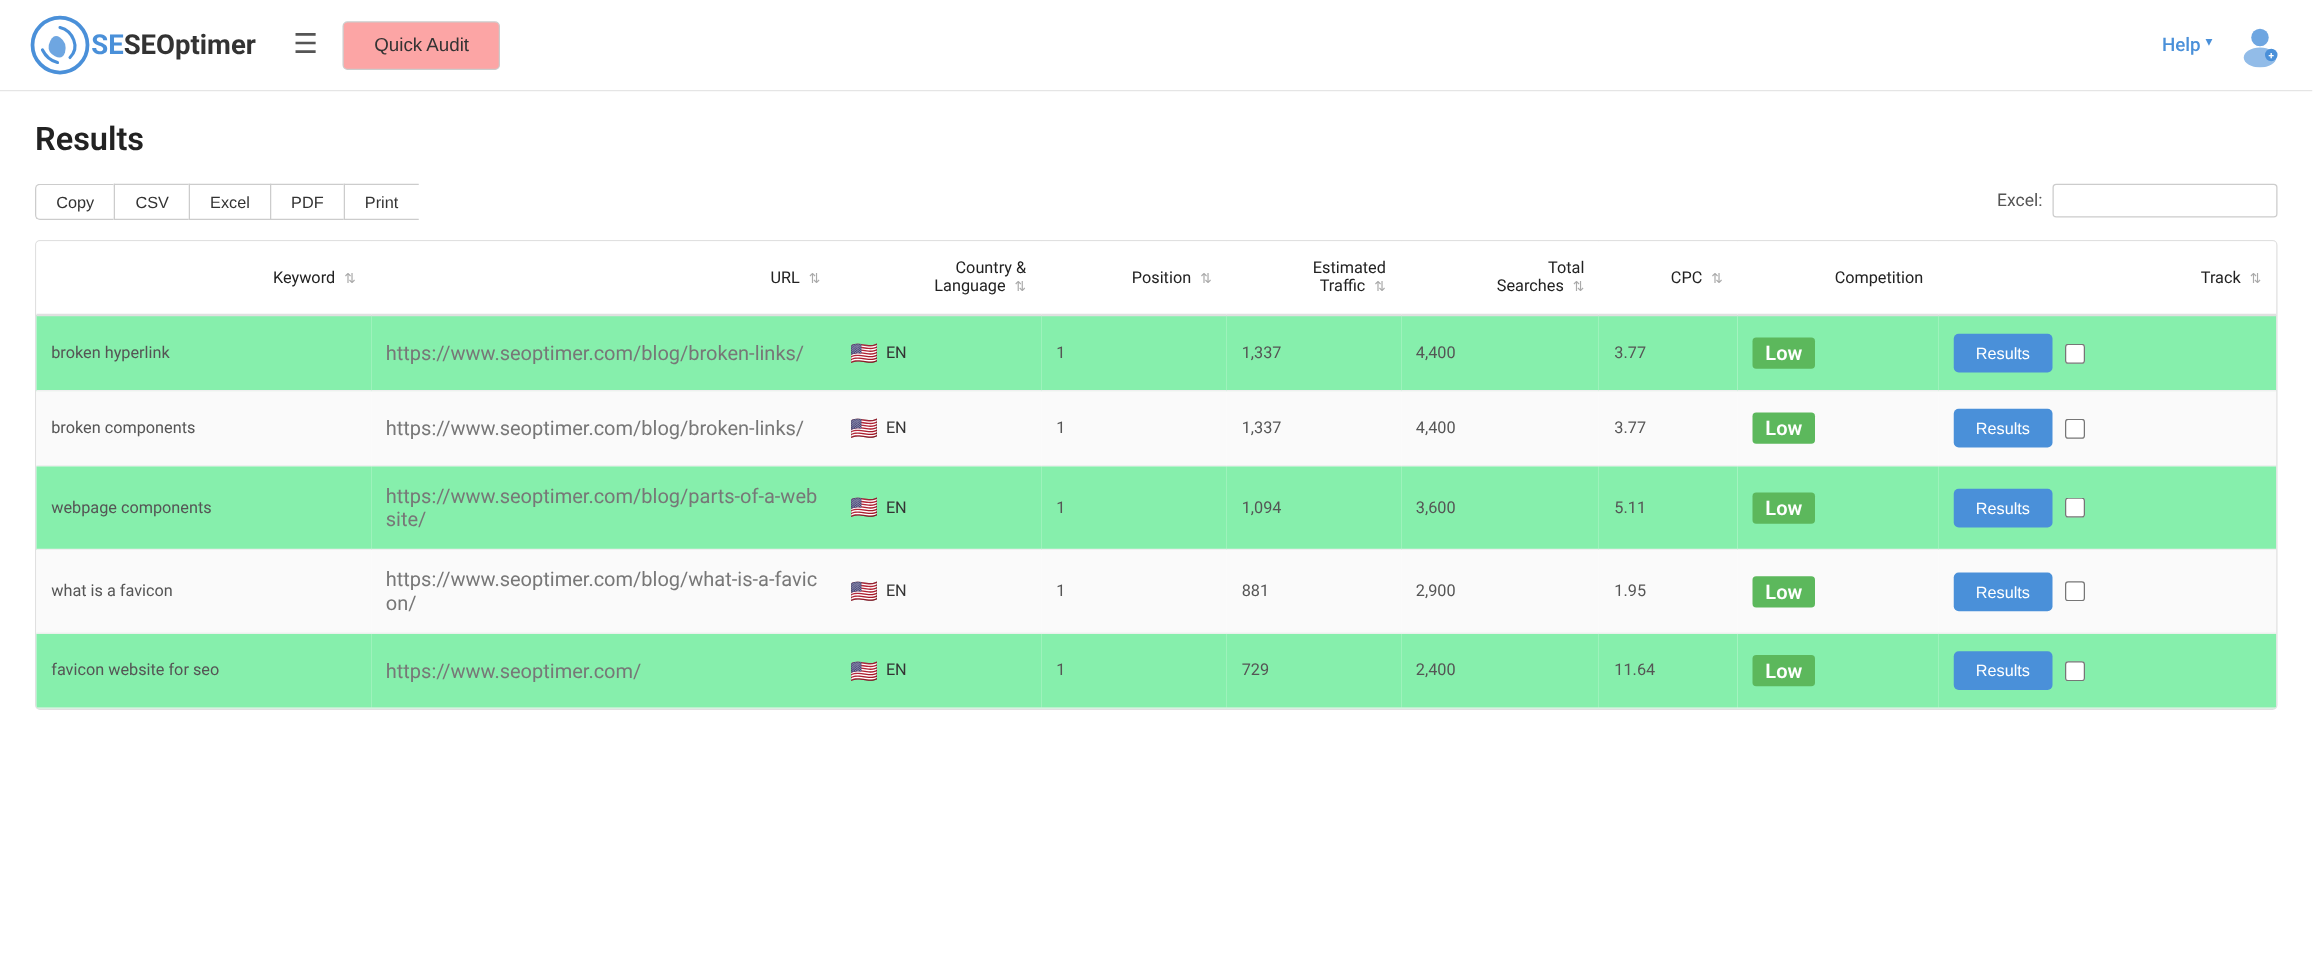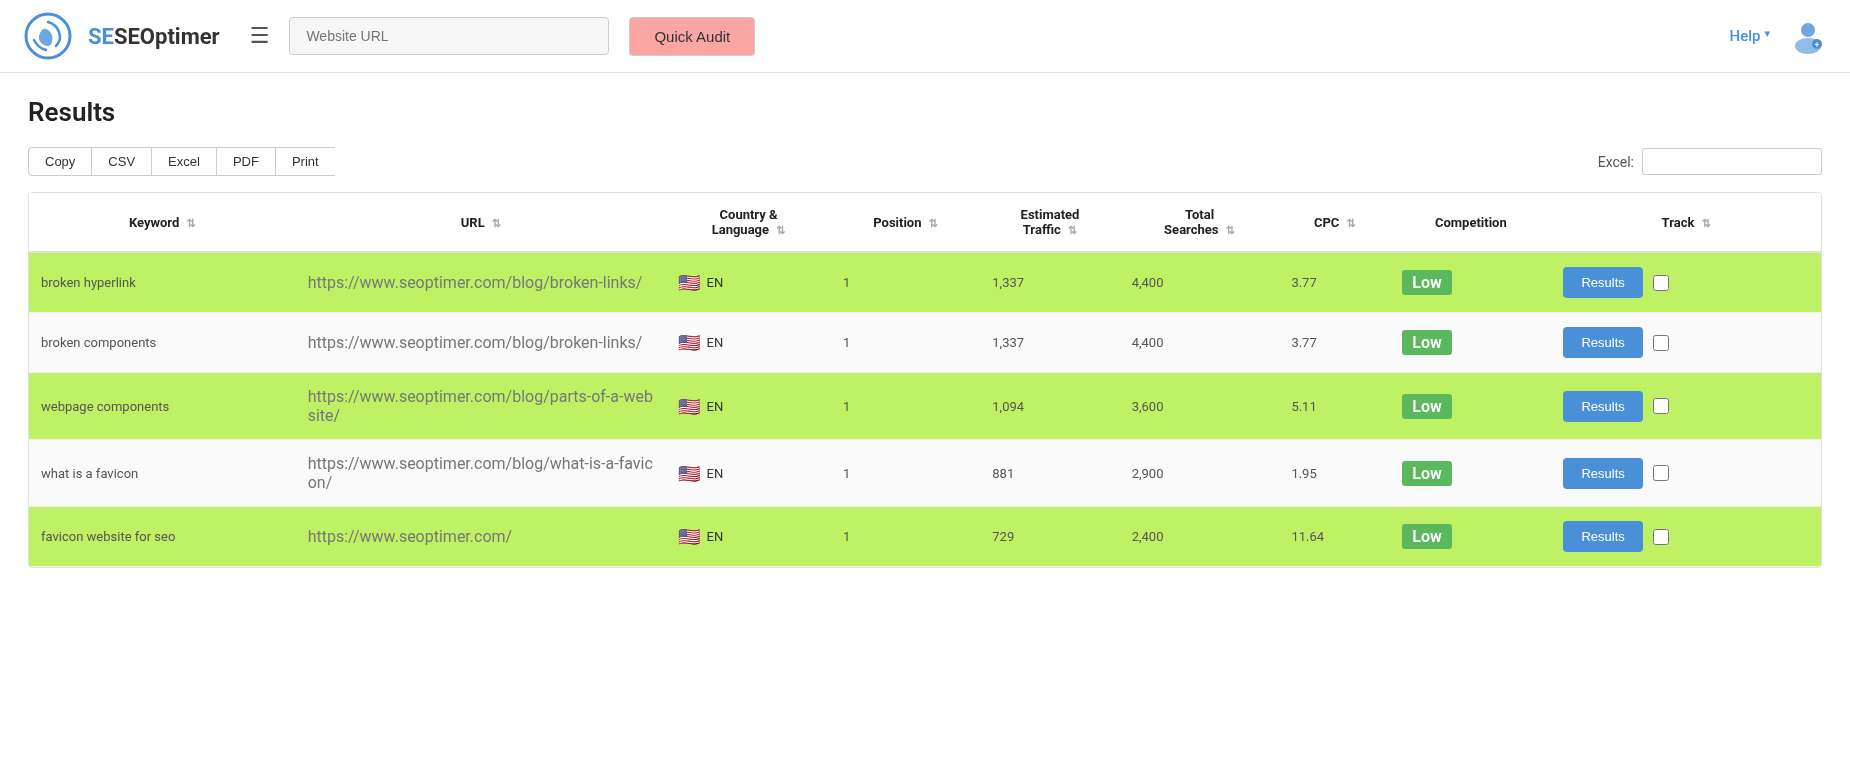--- a/index.html
+++ b/index.html
@@ -9,21 +9,21 @@
     .header {
       display: flex;
       align-items: center;
       padding: 12px 24px;
       border-bottom: 1px solid #e5e5e5;
       gap: 20px;
     }
     .logo-area {
       display: flex;
       align-items: center;
-      gap: 16px;
+      gap: 1px;
       text-decoration: none;
     }
     .logo-svg { width: 48px; height: 48px; }
     .logo-text { font-size: 22px; font-weight: 700; color: #333; }
     .logo-text span { color: #4A90D9; }
     .hamburger {
       font-size: 22px;
       cursor: pointer;
       color: #555;
       margin-left: 10px;
@@ -66,21 +66,21 @@
       justify-content: center;
     }
 
     
     .main { padding: 24px 28px; }
     .page-title { font-size: 26px; font-weight: 600; margin-bottom: 20px; color: #222; }
 
     
     .toolbar {
       display: flex;
-      align-items: center;
+      align-items: flex-start;
       gap: 0;
       margin-bottom: 16px;
     }
     .tool-btn {
       padding: 6px 16px;
       border: 1px solid #ccc;
       background: #fff;
       font-size: 13px;
       cursor: pointer;
       color: #333;
@@ -112,34 +112,34 @@
     table {
       width: 100%;
       border-collapse: collapse;
     }
     thead tr {
       background: #fff;
       border-bottom: 2px solid #e0e0e0;
     }
     th {
       padding: 14px 12px;
-      text-align: center;
-      font-weight: 700;
+      text-align: right;
+      font-weight: 400;
       font-size: 13px;
       color: #222;
       white-space: nowrap;
     }
     th .sort-icon {
       color: #aaa;
       font-size: 11px;
       margin-left: 4px;
     }
     tbody tr {
       border-bottom: 1px solid #efefef;
-      background: #bef264;
+      background: #86efac;
     }
     tbody tr:nth-child(even) { background: #fafafa; }
     td {
       padding: 14px 12px;
       font-size: 13px;
       vertical-align: middle;
     }
     .keyword-cell { color: #555; min-width: 130px; }
     .url-cell { color: #777; max-width: 220px; word-break: break-all; font-size: 16px; }
     .country-cell { display: flex; align-items: center; gap: 6px; }
@@ -189,21 +189,20 @@
       <circle cx="24" cy="24" r="22" fill="none" stroke="#4A90D9" stroke-width="3"></circle>
       <path d="M15 24 Q18 14 24 18 Q30 22 28 30 Q26 36 20 33 Q14 30 15 24Z" fill="#4A90D9" opacity="0.8"></path>
       <path d="M24 10 Q32 12 35 20 Q38 28 32 34" fill="none" stroke="#4A90D9" stroke-width="2.5" stroke-linecap="round"></path>
       <path d="M10 28 Q14 36 22 38" fill="none" stroke="#4A90D9" stroke-width="2.5" stroke-linecap="round"></path>
     </svg>
     <span class="logo-text"><span>SE</span><span style="color:#333">SEOptimer</span></span>
   </div>
 
   <div class="hamburger">☰</div>
 
-  <input class="url-input" type="text" placeholder="Website URL" style="">
 
   <button class="quick-audit-btn">Quick Audit</button>
 
   <div class="header-spacer"></div>
 
   <div class="help-btn">
     <span>Help</span>
     <span class="help-chevron">▾</span>
   </div>
 

